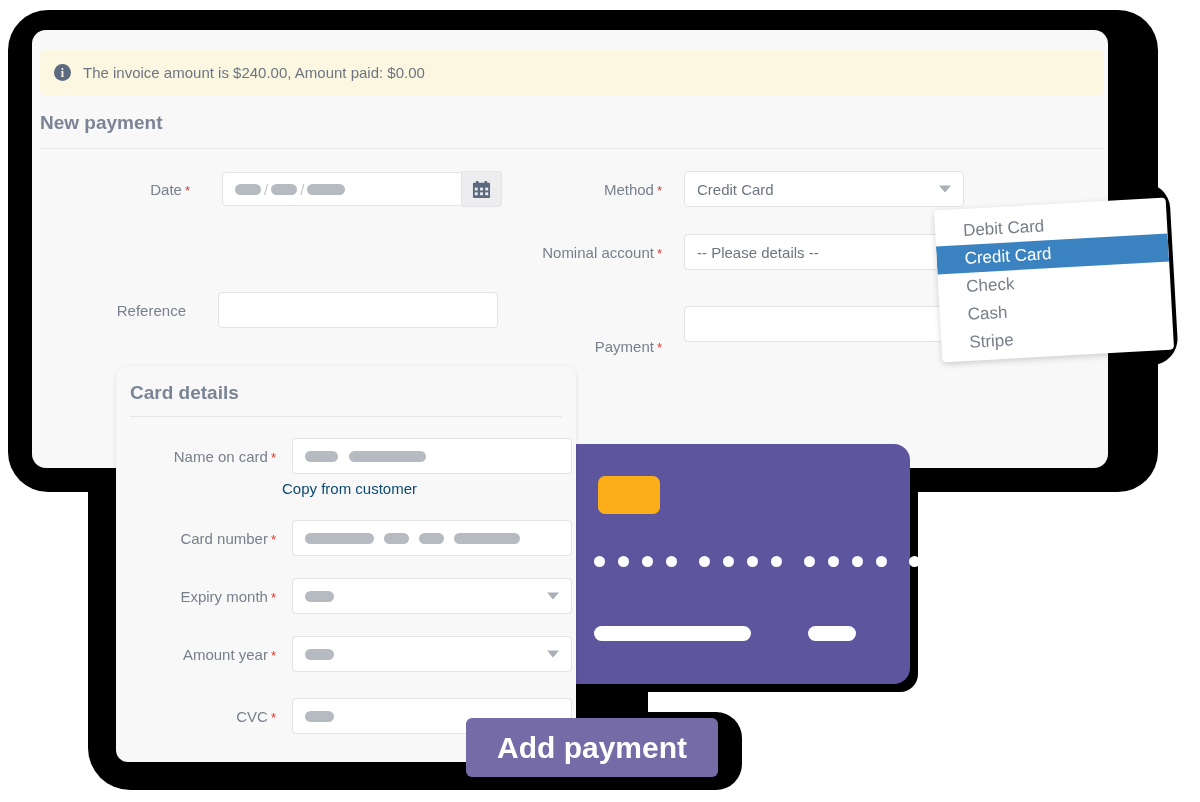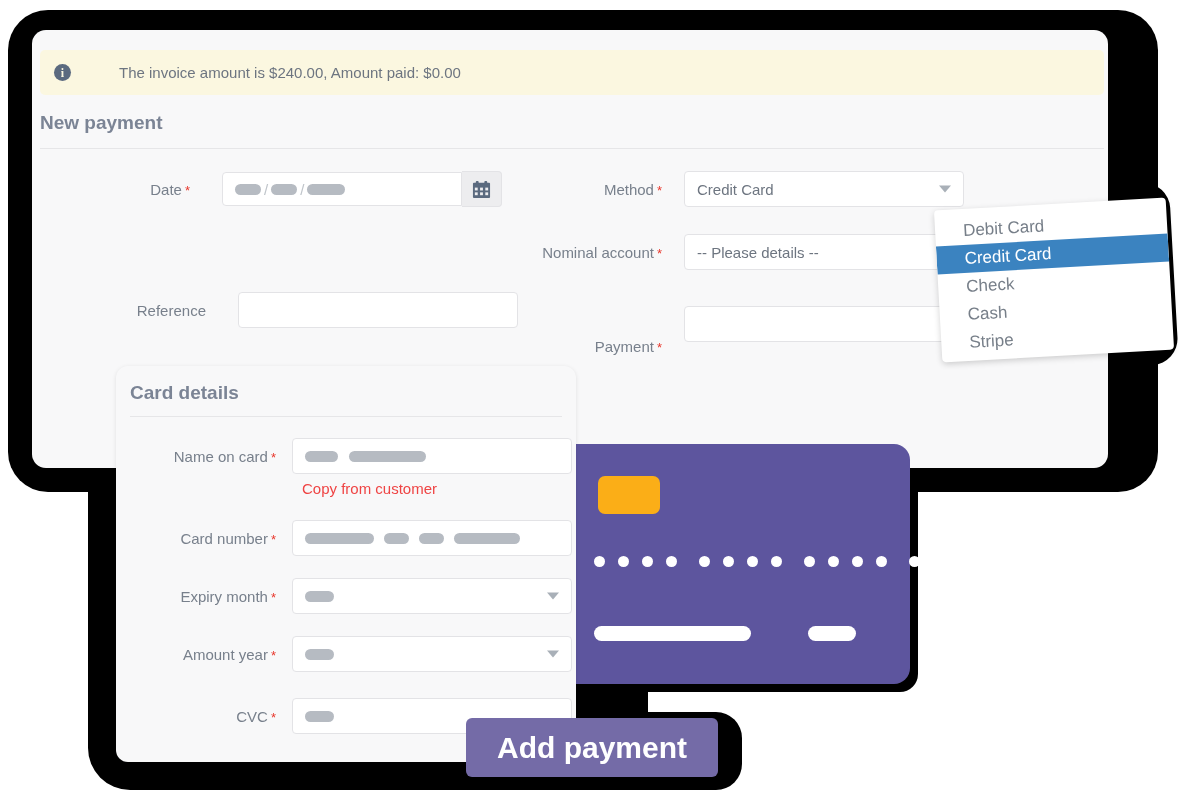--- a/index.html
+++ b/index.html
@@ -37,21 +37,21 @@
     background: #fbf7e0; border-radius: 5px;
     display: flex; align-items: center; padding-left: 14px; gap: 12px;
   }
   .info-icon {
     width: 17px; height: 17px; border-radius: 50%;
     background: #5b6a7f; color: #fbf7e0;
     font-size: 12px; font-weight: bold; font-family: "Liberation Serif", serif;
     display: flex; align-items: center; justify-content: center; line-height: 1;
     flex: none;
   }
-  .alert-text { font-size: 15px; color: #6d7580; margin-left: 36px; }
+  .alert-text { font-size: 15px; color: #6d7580; }
 
   .section-title {
     position: absolute; left: 8px; top: 82px;
     font-size: 19px; font-weight: bold; color: #7b8495;
   }
   .hr {
     position: absolute; left: 8px; top: 118px; width: 1064px; height: 1px;
     background: #e6e6e8;
   }
 
@@ -107,21 +107,21 @@
     overflow: hidden;
   }
   .cp-title {
     position: absolute; left: 14px; top: 16px;
     font-size: 19px; font-weight: bold; color: #7b8495;
   }
   .cp-hr {
     position: absolute; left: 14px; top: 50px; width: 432px; height: 1px;
     background: #e6e6e8;
   }
-  .link { font-size: 15px; color: #ef4444; margin-left: 20px; }
+  .link { font-size: 15px; color: #0c4a6e; }
 
   
   .cc {
     position: absolute; left: 558px; top: 444px; width: 352px; height: 240px;
     background: #5d559e; border-radius: 16px;
   }
   .chip {
     position: absolute; left: 40px; top: 32px; width: 62px; height: 38px;
     background: #fbae17; border-radius: 7px;
   }
@@ -180,21 +180,21 @@
           <rect x="8.5" y="8" width="3" height="3" fill="#ededef"></rect>
           <rect x="14" y="8" width="3" height="3" fill="#ededef"></rect>
           <rect x="3" y="13" width="3" height="3" fill="#ededef"></rect>
           <rect x="8.5" y="13" width="3" height="3" fill="#ededef"></rect>
           <rect x="14" y="13" width="3" height="3" fill="#ededef"></rect>
         </svg>
       </div>
     </div>
 
 
-    <div class="form-row" style="left:24px; top:262px;">
+    <div class="form-row" style="left:4px; top:262px;">
       <div class="lbl" style="width:150px;">
         <span>Reference</span>
       </div>
       <div class="inp" style="width:280px; margin-left:32px; height:36px;"></div>
     </div>
 
     <div class="form-row" style="left:470px; top:141px;">
       <div class="lbl" style="width:160px;">
         <span>Method</span><span class="req">*</span>
       </div>

